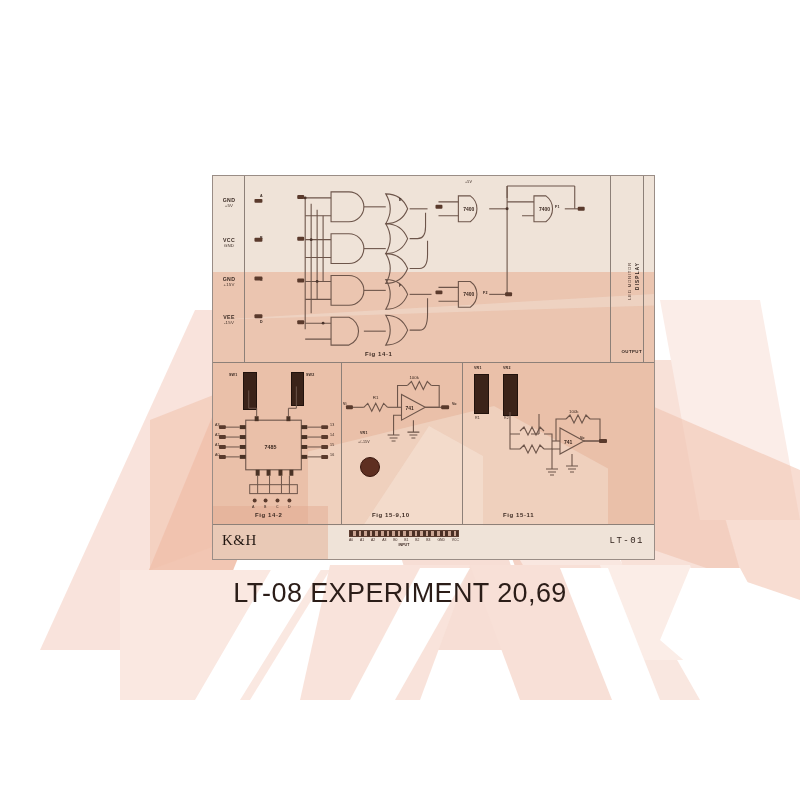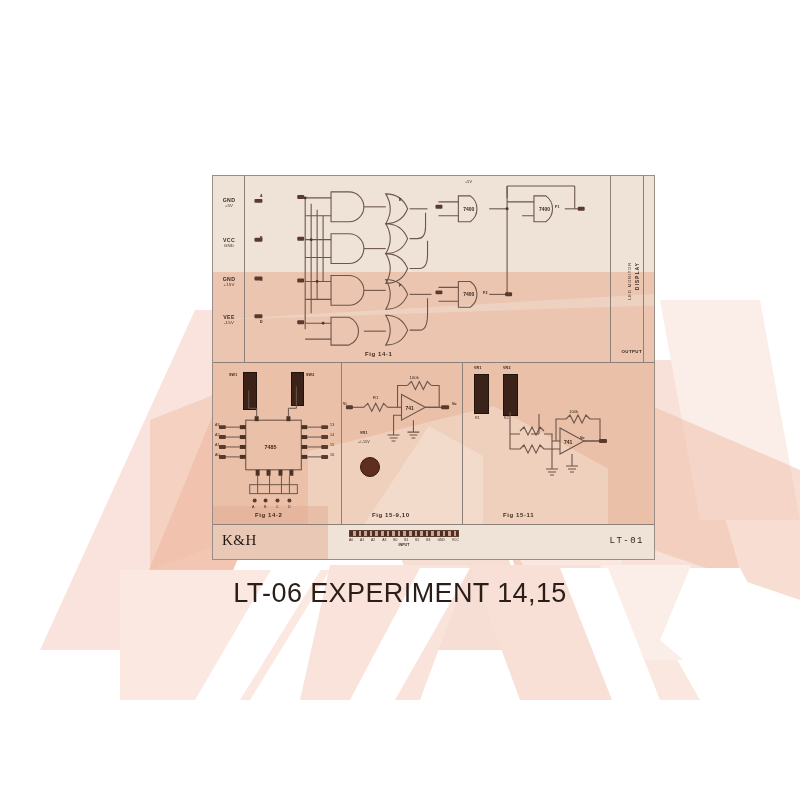--- a/index.html
+++ b/index.html
@@ -459,13 +459,13 @@
           <span>VCC</span>
         </div>
         <div id="conn-cap">INPUT</div>
       </div>
       <div id="model">LT-01</div>
     </div>
 
   </div>
 </div>
 
-<div id="caption">LT-06 EXPERIMENT 14,15</div>
+<div id="caption">LT-08 EXPERIMENT 20,69</div>
 
 </body></html>

